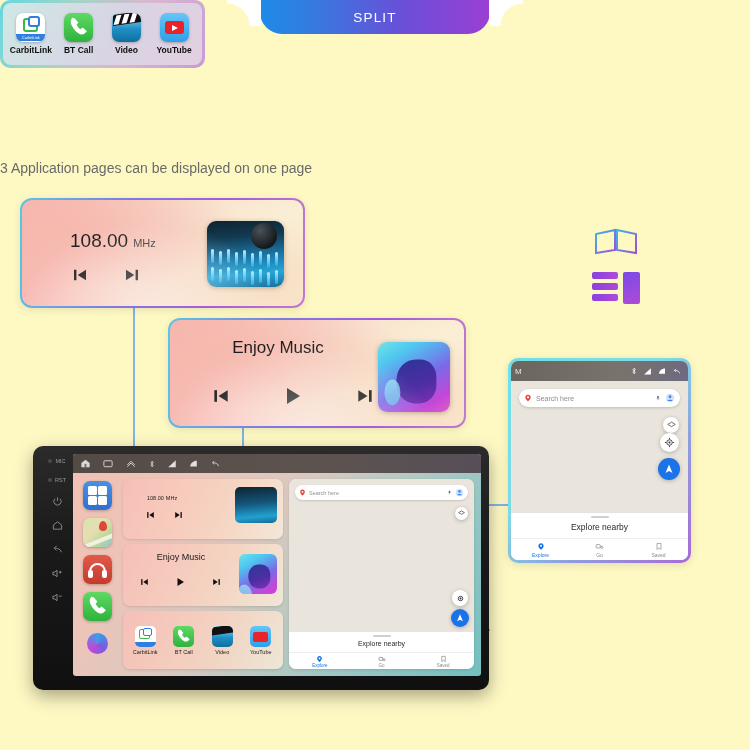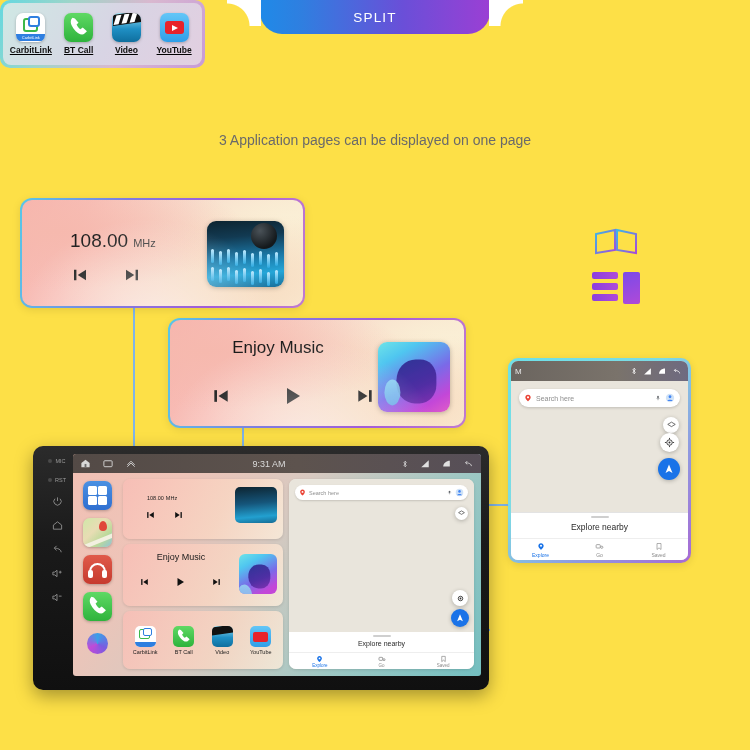--- a/index.html
+++ b/index.html
@@ -2,21 +2,21 @@
 <html><head>
 <meta charset="utf-8">
 <style>
   * { box-sizing: border-box; margin: 0; padding: 0; }
   html, body {
     width: 750px; height: 750px;
     background: #ffffff;
     font-family: "Liberation Sans", sans-serif;
     overflow: hidden;
   }
-  .page { position: relative; width: 750px; height: 750px; background:#fde047;text-decoration:underline; }
+  .page { position: relative; width: 750px; height: 750px; background:#fef9c3; }
 
   
   .ribbon-wrap {
     position:absolute; top:0; left:0; width:750px; height:40px;
     display:flex; justify-content:center; align-items:flex-start;
   }
   .ribbon {
     width:230px; height:34px;
     background:linear-gradient(90deg,#1f8ae8 0%,#2f7fe0 18%,#6a4fd8 62%,#9b3fd4 100%);
     border-radius: 0 0 22px 22px;
@@ -32,21 +32,21 @@
   .ribbon-label{
     color:#fff; font-size:13.5px; letter-spacing:1.2px; font-weight:400;
   }
 
   
   .title{
     position:absolute; top:74px; left:0; width:750px; text-align:center;
     font-size:40px; font-weight:bold; color:#151515; letter-spacing:-0.4px;
   }
   .subtitle{
-    position:absolute; top:132px; left:0; width:750px; text-align:center;
+    position:absolute; top:160px; left:0; width:750px; 
     font-size:14px; color:#6a6a6a;
   }
 
   
   .card{
     position:absolute; border-radius:12px; padding:2px;
     background:linear-gradient(100deg,#57c7e8 0%,#7f7ce0 35%,#a45cd8 68%,#c07ad0 100%);
     box-shadow:0 2px 8px rgba(0,0,0,.10);
   }
   .card-inner{
@@ -551,21 +551,20 @@
         <svg width="11" height="11" viewBox="0 0 24 24">
           <path d="M3 11 L12 4 L21 11 L21 20 L3 20 Z" fill="#d8d8d8"></path>
           <rect x="10" y="13" width="4" height="7" fill="#6b6b6b"></rect>
         </svg>
         <svg width="12" height="11" viewBox="0 0 24 24">
           <rect x="3" y="6" width="18" height="13" rx="2" fill="none" stroke="#d8d8d8" stroke-width="2"></rect>
         </svg>
         <svg width="12" height="11" viewBox="0 0 24 24">
           <path d="M4 15 L12 7 L20 15 M4 19 L12 11 L20 19" fill="none" stroke="#d8d8d8" stroke-width="2"></path>
         </svg>
-        <span class="hu-time">9:31 AM</span>
         <svg width="8" height="10" viewBox="0 0 24 24">
           <path d="M8 6 L16 17 L12 21 L12 3 L16 7 L8 18" fill="none" stroke="#e0e0e0" stroke-width="2"></path>
         </svg>
         <svg width="10" height="10" viewBox="0 0 24 24">
           <path d="M3 20 L21 20 L21 3 Z" fill="#e0e0e0"></path>
         </svg>
         <svg width="11" height="10" viewBox="0 0 24 24">
           <path d="M4 18 C4 10 12 4 20 4 L20 18 Z" fill="#e0e0e0"></path>
         </svg>
         <svg width="11" height="10" viewBox="0 0 24 24">

